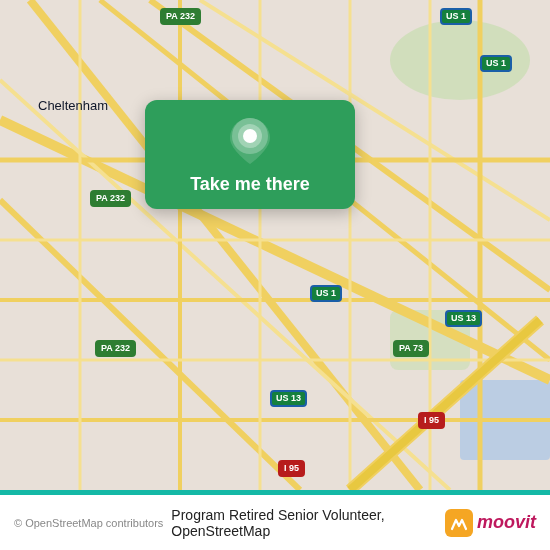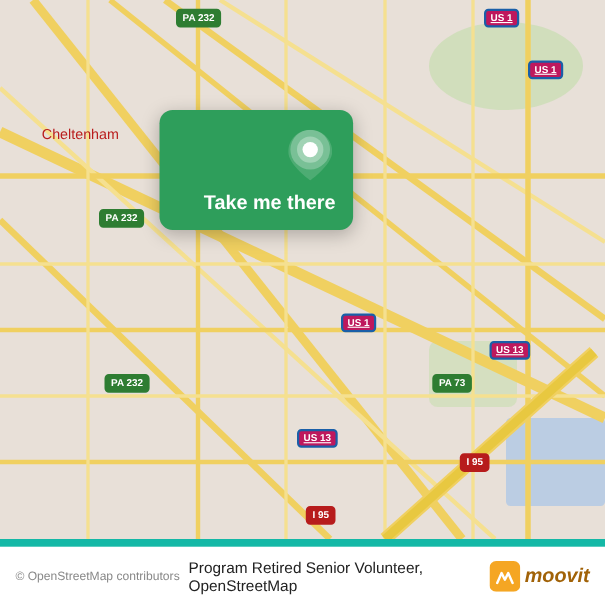--- a/index.html
+++ b/index.html
@@ -25,26 +25,26 @@
       height: 100%;
       position: absolute;
       top: 0; left: 0;
     }
 
     
     .popup-card {
       position: absolute;
       top: 100px;
       left: 145px;
-      width: 176px;
+      width: 210px;
       background: #2e9e5b;
       border-radius: 12px;
       display: flex;
       flex-direction: column;
-      align-items: flex-end;
+      align-items: center;
       padding: 18px 16px 14px 16px;
       box-shadow: 0 4px 16px rgba(0,0,0,0.25);
       cursor: pointer;
     }
 
     .popup-icon {
       width: 46px;
       height: 46px;
       margin-bottom: 10px;
       display: flex;
@@ -58,21 +58,21 @@
       font-weight: 600;
       text-align: center;
       white-space: nowrap;
     }
 
     
     #bottom-bar {
       width: 550px;
       height: 60px;
       background: #fff;
-      border-top: 7px solid #14b8a6;
+      border-top: 5px solid #14b8a6;
       display: flex;
       align-items: center;
       padding: 0 14px;
       gap: 8px;
     }
 
     .bottom-copyright {
       font-size: 11px;
       color: #888;
       flex-shrink: 0;
@@ -93,41 +93,40 @@
     }
 
     .moovit-icon {
       width: 28px;
       height: 28px;
     }
 
     .moovit-text {
       font-size: 18px;
       font-weight: 700;
-      color: #a16207;
+      color: #be185d;
       font-style: italic;
     }
 
     
     .road-badge {
       position: absolute;
       background: #fff;
       border: 2px solid #a3a3a3;
       border-radius: 4px;
       font-size: 9px;
       font-weight: 700;
       color: #333;
       padding: 1px 4px;
       line-height: 1.2;
     }
     .road-badge.blue {
-      background: #be185d;
+      background: #15803d;
       border-color: #1a5fa8;
       color: #fff;
-      text-decoration: underline;
     }
     .road-badge.green {
       background: #2e7d32;
       border-color: #2e7d32;
       color: #fff;
     }
     .road-badge.red {
       background: #b71c1c;
       border-color: #b71c1c;
       color: #fff;
@@ -167,21 +166,21 @@
     <line x1="0" y1="240" x2="550" y2="240" stroke="#f5e090" stroke-width="3"></line>
     <line x1="0" y1="360" x2="550" y2="360" stroke="#f5e090" stroke-width="3"></line>
     <line x1="80" y1="0" x2="80" y2="490" stroke="#f5e090" stroke-width="3"></line>
     <line x1="260" y1="0" x2="260" y2="490" stroke="#f5e090" stroke-width="3"></line>
     <line x1="430" y1="0" x2="430" y2="490" stroke="#f5e090" stroke-width="3"></line>
 
     <line x1="350" y1="490" x2="540" y2="320" stroke="#f0d060" stroke-width="12"></line>
     <line x1="350" y1="490" x2="540" y2="320" stroke="#e8c840" stroke-width="8"></line>
   </svg>
 
-  <div style="position:absolute; top:114px; left:38px; font-size:13px; color:#b91c1c; font-weight:500;">Cheltenham</div>
+  <div style="position:absolute; top:98px; left:38px; font-size:13px; color:#0f172a; font-weight:500;">Cheltenham</div>
 
   <div class="road-badge green" style="top:8px; left:160px;">PA 232</div>
   <div class="road-badge blue" style="top:8px; left:440px;">US 1</div>
   <div class="road-badge blue" style="top:55px; left:480px;">US 1</div>
   <div class="road-badge green" style="top:190px; left:90px;">PA 232</div>
   <div class="road-badge blue" style="top:285px; left:310px;">US 1</div>
   <div class="road-badge green" style="top:340px; left:95px;">PA 232</div>
   <div class="road-badge blue" style="top:310px; left:445px;">US 13</div>
   <div class="road-badge green" style="top:340px; left:393px;">PA 73</div>
   <div class="road-badge blue" style="top:390px; left:270px;">US 13</div>

